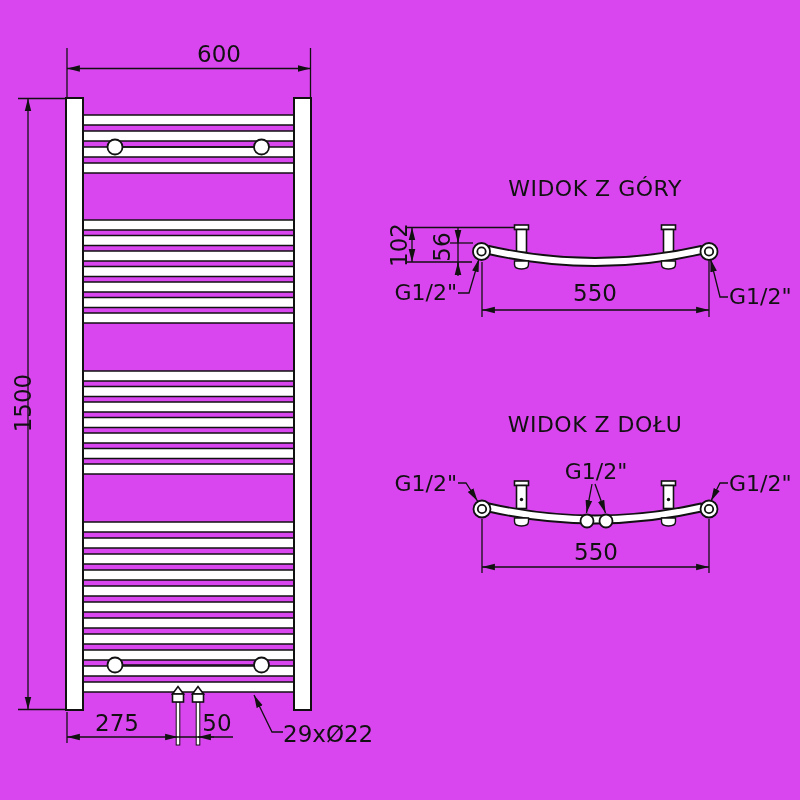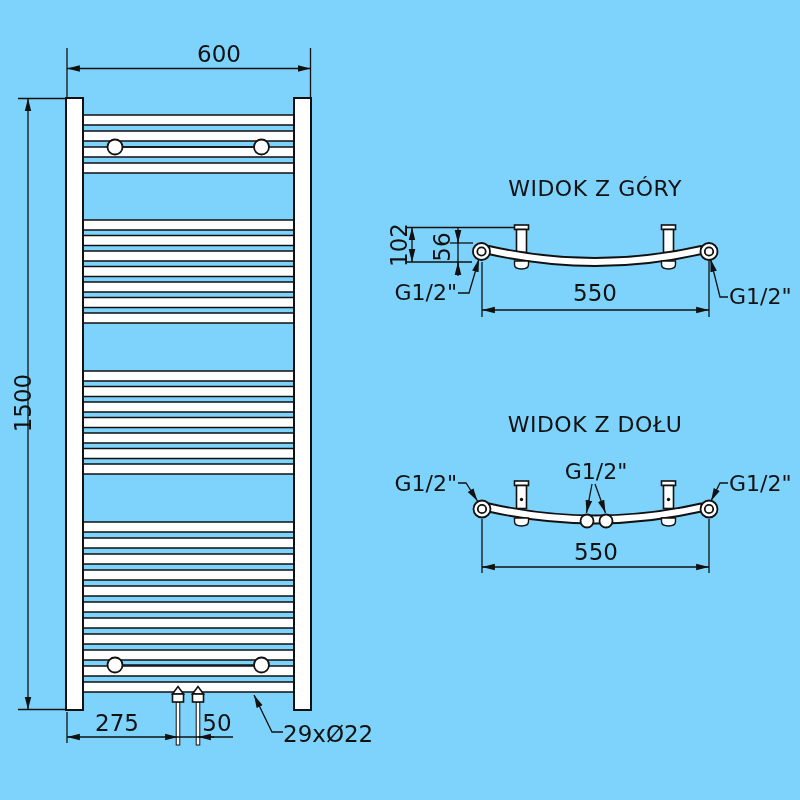--- a/index.html
+++ b/index.html
@@ -1,16 +1,16 @@
 <!DOCTYPE html>
 <html><head>
 <meta charset="utf-8">
 <style>
   html,body{margin:0;padding:0;background:#ffffff;}
-  .canvas{position:relative;width:800px;height:800px;background:#7dd3fc;overflow:hidden;}
+  .canvas{position:relative;width:800px;height:800px;background:#d946ef;overflow:hidden;}
   svg{display:block;}
   svg text{font-family:"DejaVu Sans","Liberation Sans",sans-serif;fill:#111;}
   .dim{font-size:23px;}
   .title{font-size:22px;letter-spacing:0.5px;}
   .conn{font-size:22px;}
   .count{font-size:23px;}
 </style>
 </head>
 <body>
 

